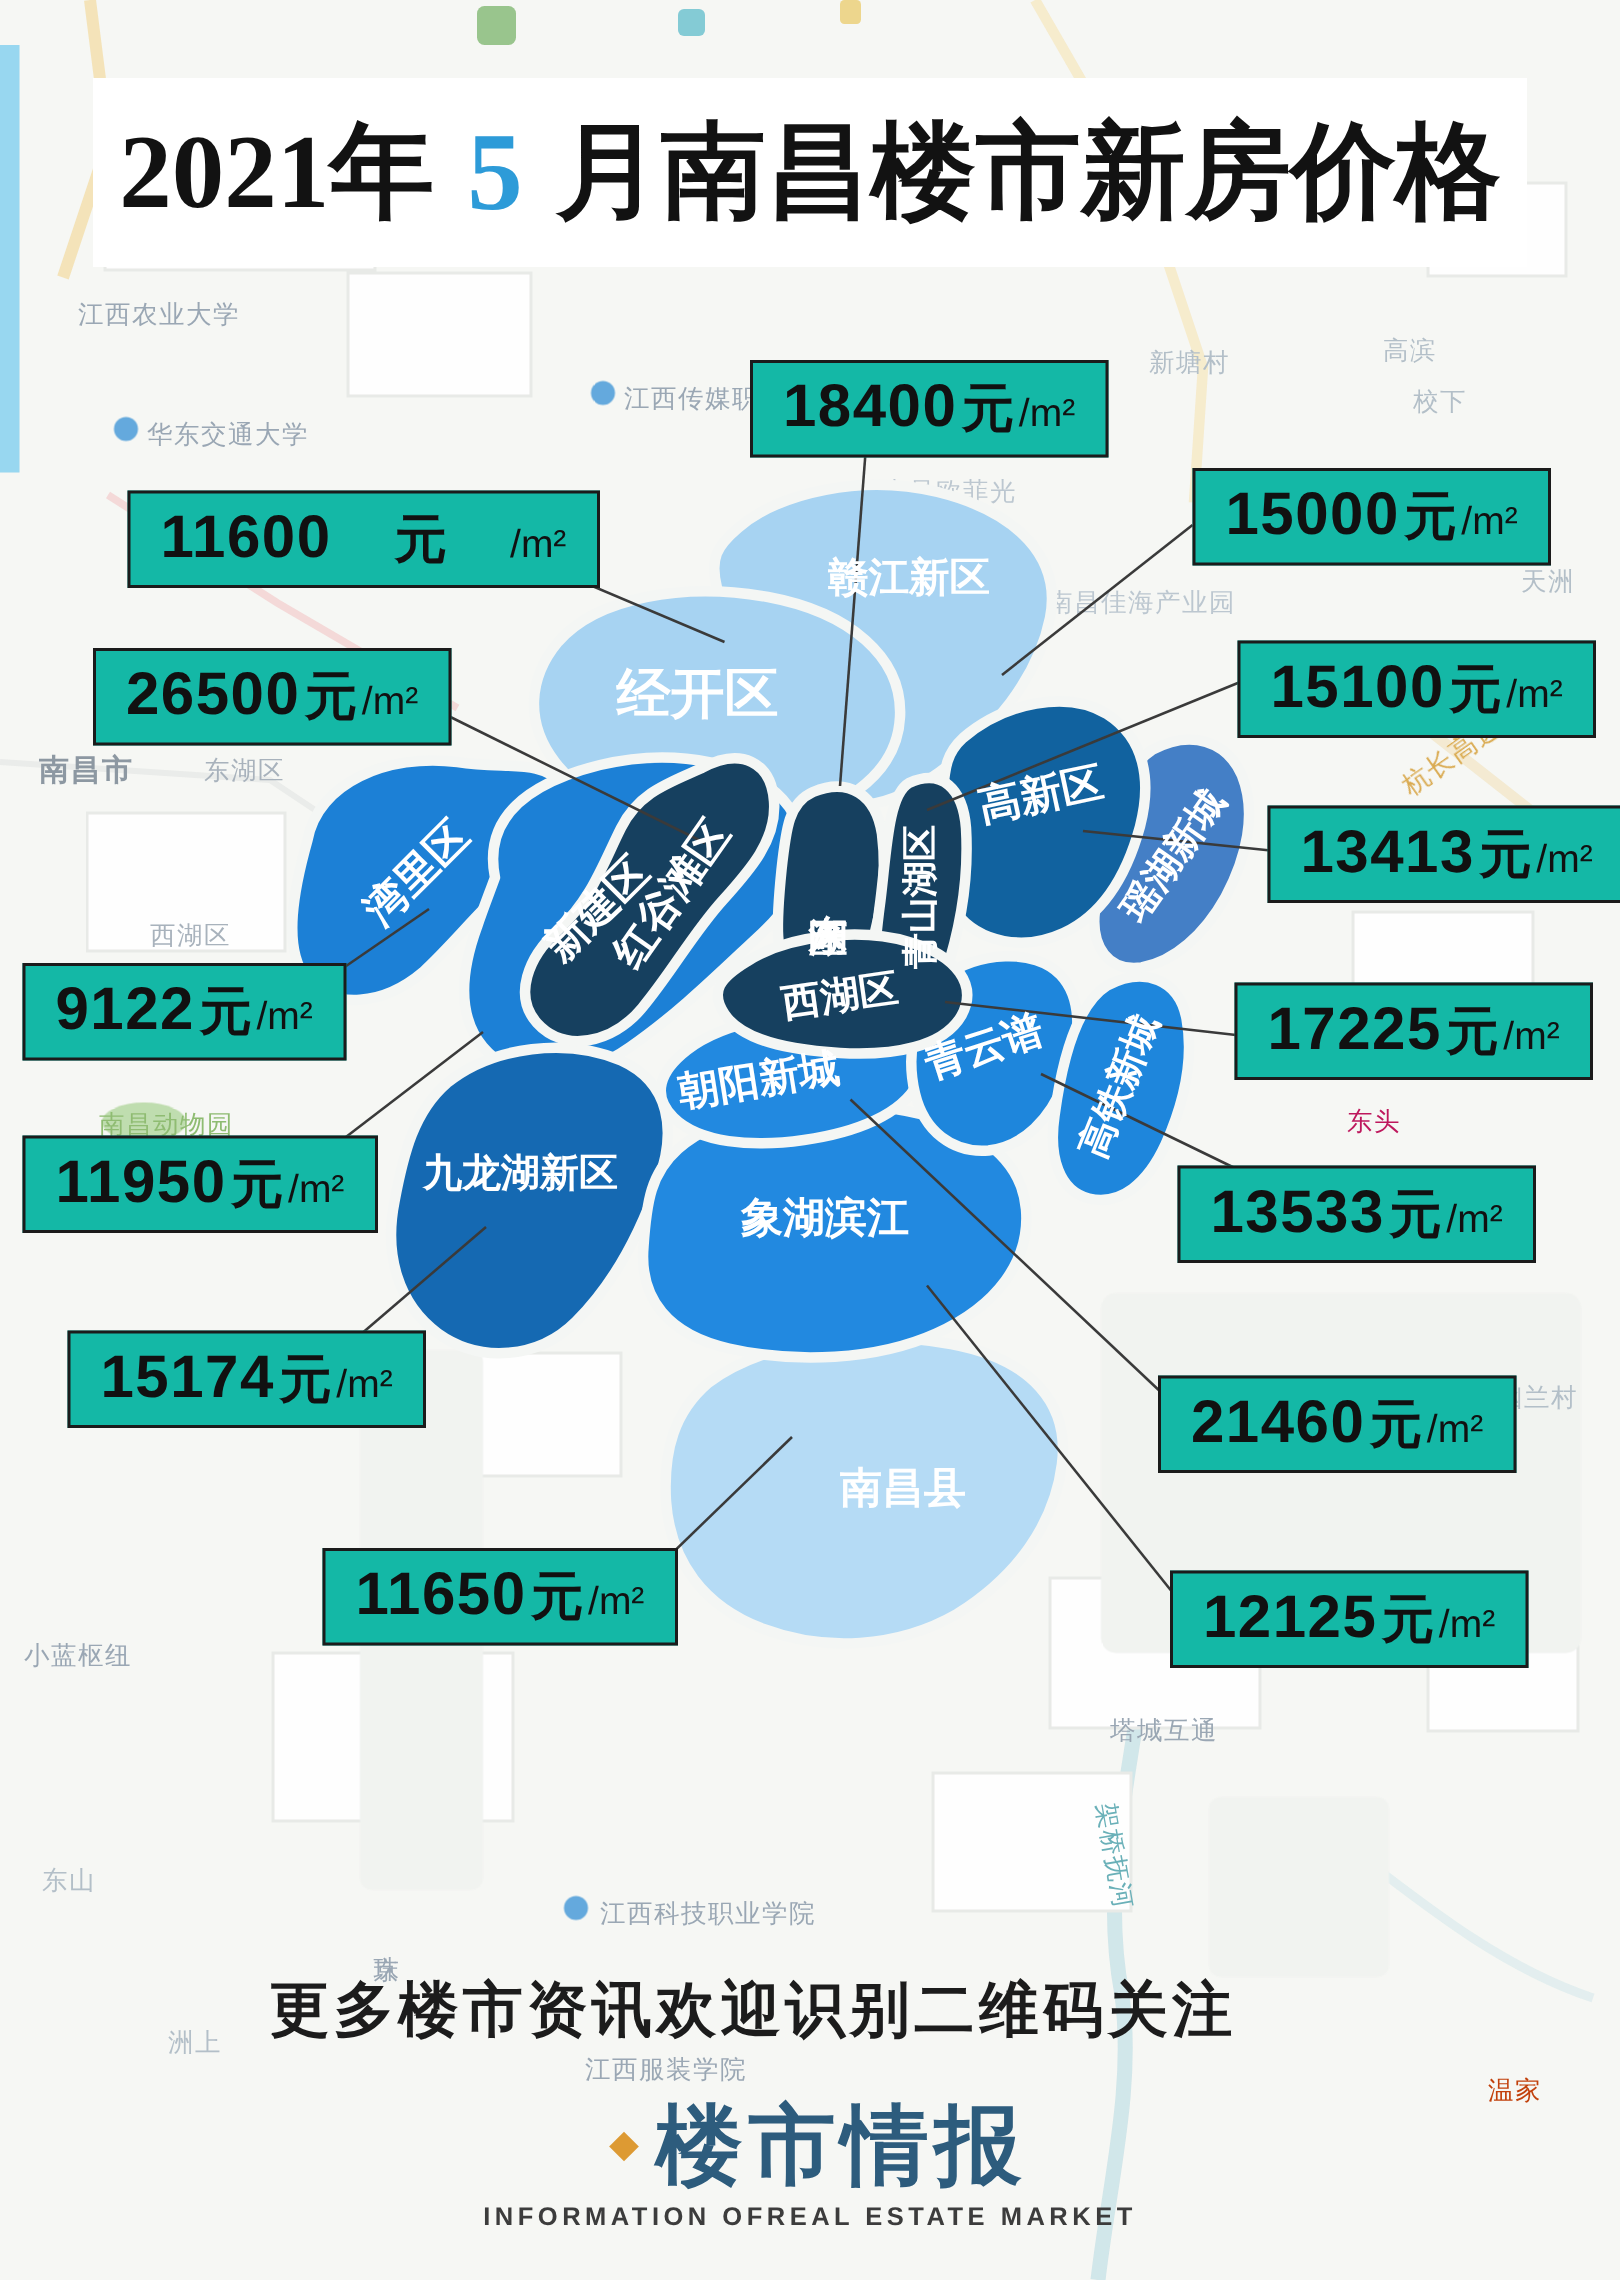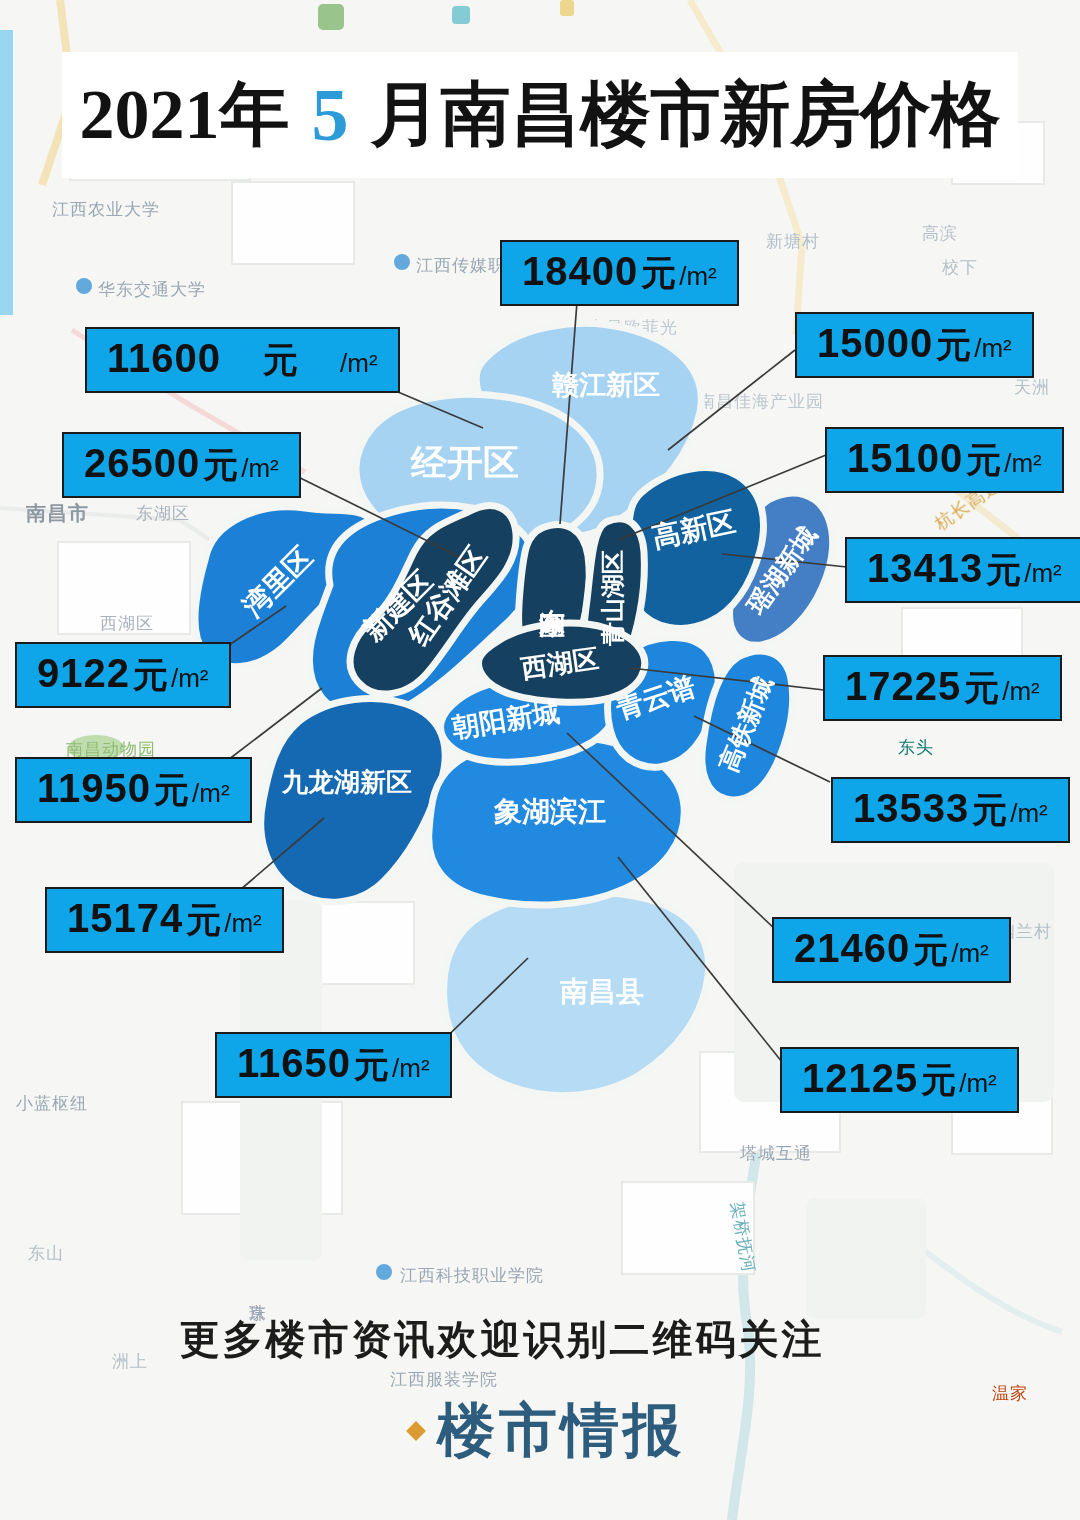--- a/index.html
+++ b/index.html
@@ -7,21 +7,21 @@
           background:#f6f7f4;font-family:"Liberation Sans",sans-serif;}
   svg{position:absolute;left:0;top:0;}
   .bglabel{position:absolute;color:#aeb9c3;font-size:17px;letter-spacing:1px;
            white-space:nowrap;font-family:"Liberation Sans",sans-serif;}
   .title-banner{position:absolute;left:62px;top:52px;width:956px;height:126px;background:#ffffff;
                 display:flex;align-items:center;justify-content:center;white-space:nowrap;
                 font-family:"Liberation Serif",serif;font-weight:700;font-size:70px;color:#121212;}
   .title-banner .month{color:#2d9bd8;margin:0 22px;font-size:74px;}
   .rlabel{position:absolute;color:#ffffff;font-weight:700;white-space:nowrap;
           font-family:"Liberation Sans",sans-serif;}
-  .price-box{position:absolute;display:flex;align-items:baseline;background:#0ea5e9;
+  .price-box{position:absolute;display:flex;align-items:baseline;background:#14b8a6;
              border:2px solid #1b1b1b;padding:7px 20px;white-space:nowrap;color:#111;}
   .price-box .v{font-size:40px;font-weight:700;letter-spacing:1px;}
   .price-box .y{font-size:35px;font-weight:700;margin-left:3px;}
   .price-box .p{font-size:26px;font-weight:400;margin-left:3px;}
   .cta{position:absolute;left:0;top:1312px;width:1004px;text-align:center;
        font-size:40px;font-weight:700;letter-spacing:3px;color:#1c1c1c;}
   .logo-row{position:absolute;left:0;top:1392px;width:1080px;display:flex;
             align-items:center;justify-content:center;}
   .logo-cn{font-size:58px;font-weight:700;color:#2d5c7d;letter-spacing:4px;}
   .logo-diamond{width:14px;height:14px;background:#dd9a33;transform:rotate(45deg);
@@ -81,21 +81,21 @@
   <span class="bglabel" style="left:922px;top:222px;color:#b3bfc8;">高滨</span>
   <span class="bglabel" style="left:942px;top:256px;color:#b3bfc8;">校下</span>
   <span class="bglabel" style="left:698px;top:390px;color:#bcc7d0;">南昌佳海产业园</span>
   <span class="bglabel" style="left:1014px;top:376px;color:#b3bfc8;">天洲</span>
   <span class="bglabel" style="left:26px;top:500px;color:#8d98a2;font-size:20px;font-weight:700;">南昌市</span>
   <span class="bglabel" style="left:136px;top:502px;color:#a8b2bc;">东湖区</span>
   <span class="bglabel" style="left:100px;top:612px;color:#a8b2bc;">西湖区</span>
   <span class="bglabel" style="left:930px;top:492px;color:#d9a94e;transform:rotate(-35deg);font-size:18px;">杭长高速</span>
   <span class="bglabel" style="left:66px;top:738px;color:#8fbc72;">南昌动物园</span>
   <span class="bglabel" style="left:742px;top:740px;color:#b3bfc8;">下村</span>
-  <span class="bglabel" style="left:898px;top:736px;color:#0f766e;">东头</span>
+  <span class="bglabel" style="left:898px;top:736px;color:#be185d;">东头</span>
   <span class="bglabel" style="left:998px;top:920px;color:#b3bfc8;">幽兰村</span>
   <span class="bglabel" style="left:16px;top:1092px;color:#9aa7b4;">小蓝枢纽</span>
   <span class="bglabel" style="left:740px;top:1142px;color:#9aa7b4;">塔城互通</span>
   <span class="bglabel" style="left:400px;top:1264px;color:#9aa7b4;">江西科技职业学院</span>
   <span class="bglabel" style="left:390px;top:1368px;color:#9aa7b4;">江西服装学院</span>
   <span class="bglabel" style="left:748px;top:1200px;color:#6ab0b8;transform:rotate(80deg);transform-origin:left top;">架桥抚河</span>
   <span class="bglabel" style="left:28px;top:1242px;color:#b3bfc8;">东山</span>
   <span class="bglabel" style="left:112px;top:1350px;color:#b3bfc8;">洲上</span>
   <span class="bglabel" style="left:992px;top:1382px;color:#c2410c;">温家</span>
   <span class="bglabel" style="left:246px;top:1290px;color:#9aa7b4;writing-mode:vertical-rl;">京珠</span>
@@ -198,21 +198,21 @@
   <div class="price-box" style="left:823px;top:655px;">
     <span class="v">17225</span>
       <span class="y">元</span>
       <span class="p">/m²</span>
     </div>
   <div class="price-box" style="left:15px;top:757px;">
     <span class="v">11950</span>
       <span class="y">元</span>
       <span class="p">/m²</span>
     </div>
-  <div class="price-box" style="left:831px;top:777px;">
+  <div class="price-box" style="left:785px;top:777px;">
     <span class="v">13533</span>
       <span class="y">元</span>
       <span class="p">/m²</span>
     </div>
   <div class="price-box" style="left:45px;top:887px;">
     <span class="v">15174</span>
       <span class="y">元</span>
       <span class="p">/m²</span>
     </div>
   <div class="price-box" style="left:772px;top:917px;">
@@ -229,14 +229,15 @@
     <span class="v">12125</span>
       <span class="y">元</span>
       <span class="p">/m²</span>
     </div>
 
   <div class="cta">更多楼市资讯欢迎识别二维码关注</div>
   <div class="logo-row">
     <span class="logo-diamond"></span>
     <span class="logo-cn">楼市情报</span>
   </div>
+  <div class="logo-en">INFORMATION OFREAL ESTATE MARKET</div>
 
 </div>
 
 </body></html>

